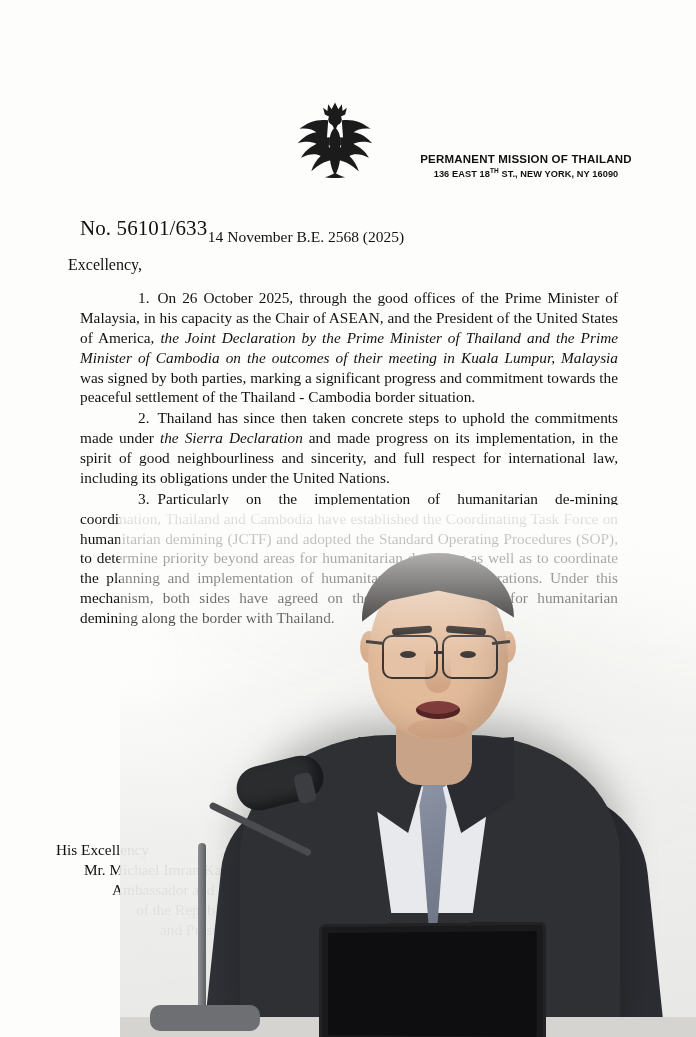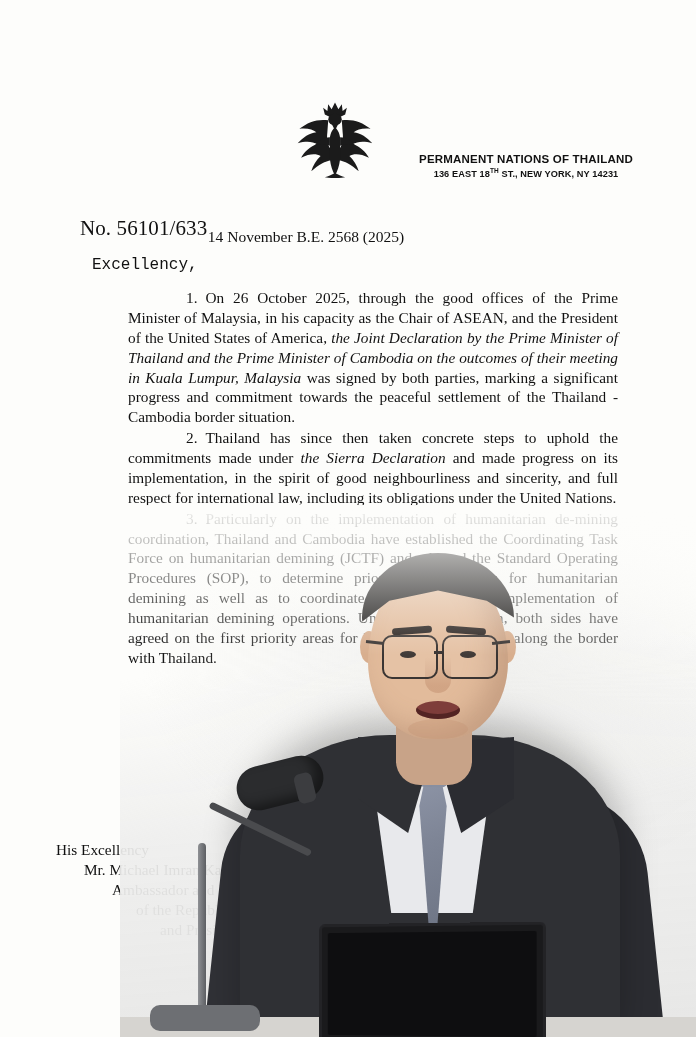--- a/index.html
+++ b/index.html
@@ -79,43 +79,41 @@
     top: 228px;
     width: 568px;
     text-align: center;
     font-size: 15.5px;
     padding-left: 44px;
     box-sizing: border-box;
   }
 
   .salutation {
     position: absolute;
-    left: 92px;
+    left: 68px;
     top: 256px;
     font-size: 16px;
-    font-family: Liberation Mono, monospace;
   }
 
   .body-text {
     position: absolute;
     left: 80px;
     top: 288px;
     width: 538px;
     font-size: 15.3px;
     line-height: 1.30;
     text-align: justify;
     text-justify: inter-word;
   }
   .body-text p {
     margin: 0 0 1px 0;
     text-indent: 58px;
   }
   .body-text p.num {
     text-indent: 58px;
-    margin-left: 48px;
   }
   .body-text i { font-style: italic; }
   .numlbl { margin-right: 8px; }
 
   .addressee {
     position: absolute;
     left: 56px;
     top: 840px;
     font-size: 15.3px;
     line-height: 1.30;
@@ -484,22 +482,22 @@
           <path d="M50 32 C45 36 43 44 44 52 L44 70 C45 78 47 84 50 89 C53 84 55 78 56 70 L56 52 C57 44 55 36 50 32 Z"></path>
 
           <path d="M44 44 C36 44 30 48 26 54 C32 52 38 52 44 54 Z"></path>
           <path d="M56 44 C64 44 70 48 74 54 C68 52 62 52 56 54 Z"></path>
 
           <path d="M50 86 C46 88 42 90 38 91 C44 92 48 92 50 92 C52 92 56 92 62 91 C58 90 54 88 50 86 Z"></path>
         </g>
       </svg>
 
       <div class="mission-block">
-        <div class="mission-line1">PERMANENT NATIONS OF THAILAND</div>
-        <div class="mission-line3"><span>136 EAST 18</span><sup>TH</sup><span> ST., NEW YORK, NY 14231</span></div>
+        <div class="mission-line1">PERMANENT MISSION OF THAILAND</div>
+        <div class="mission-line3"><span>136 EAST 18</span><sup>TH</sup><span> ST., NEW YORK, NY 16090</span></div>
       </div>
     </div>
 
     <div class="date-line">14 November B.E. 2568 (2025)</div>
 
     <div class="salutation">Excellency,</div>
 
     <div class="body-text">
 
 

